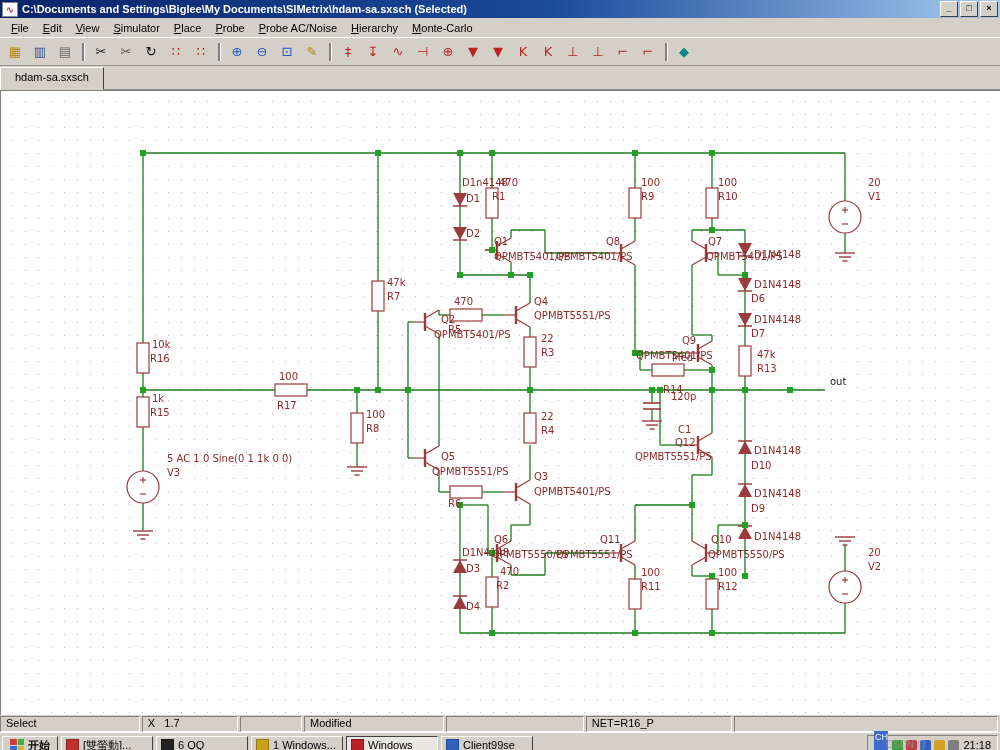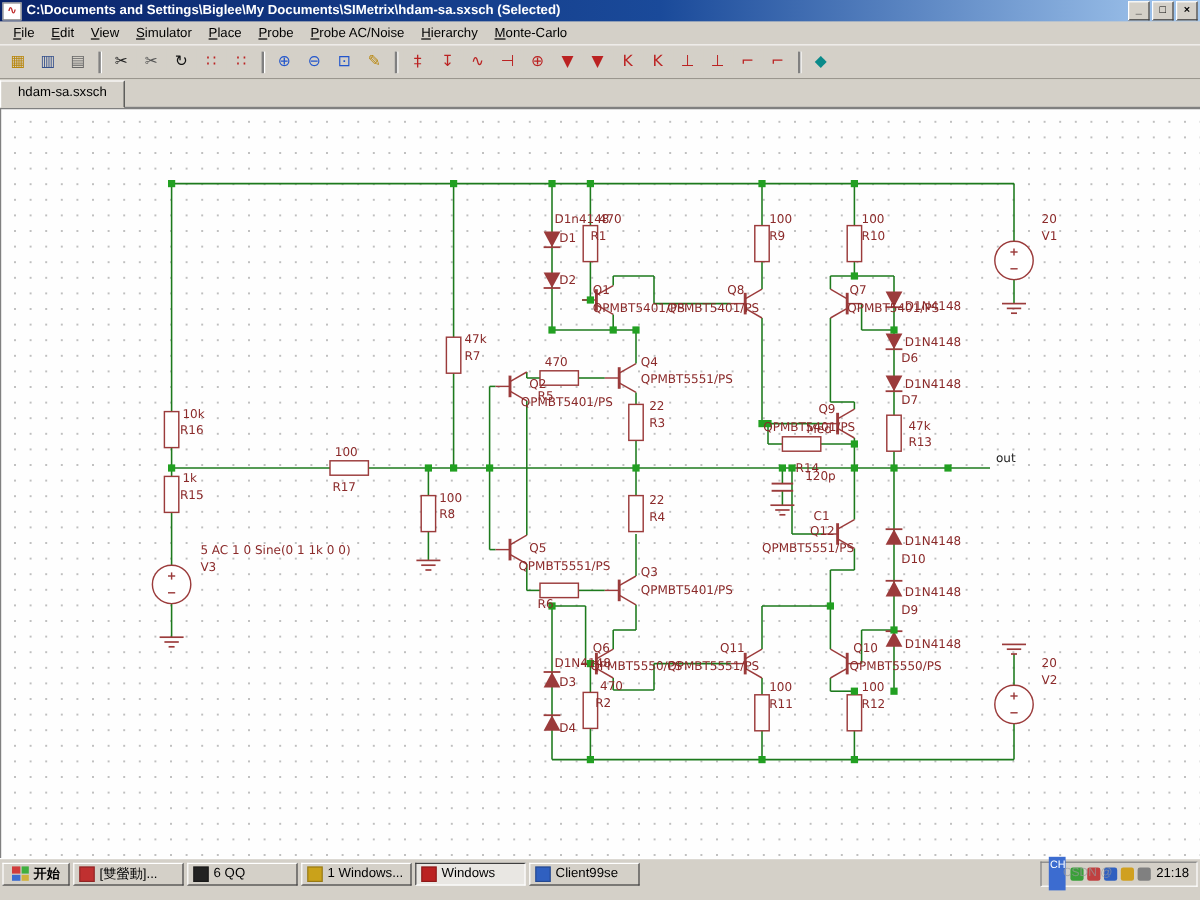--- a/index.html
+++ b/index.html
@@ -496,20 +496,29 @@
         <text x="462" y="551" fill="#8b2a2a" font-size="10px" font-family="DejaVu Sans, sans-serif">D1N4148</text>
         <text x="466" y="567" fill="#8b2a2a" font-size="10px" font-family="DejaVu Sans, sans-serif">D3</text>
         <text x="500" y="570" fill="#8b2a2a" font-size="10px" font-family="DejaVu Sans, sans-serif">470</text>
         <text x="496" y="584" fill="#8b2a2a" font-size="10px" font-family="DejaVu Sans, sans-serif">R2</text>
         <text x="466" y="605" fill="#8b2a2a" font-size="10px" font-family="DejaVu Sans, sans-serif">D4</text>
         <text x="868" y="551" fill="#8b2a2a" font-size="10px" font-family="DejaVu Sans, sans-serif">20</text>
         <text x="868" y="565" fill="#8b2a2a" font-size="10px" font-family="DejaVu Sans, sans-serif">V2</text>
       </svg>
   </div>
 
+  <div class="statusbar">
+      <span class="spanel" style="width: 140px;">Select</span>
+      <span class="spanel" style="width: 92px;">X   1.7</span>
+      <span class="spanel" style="width: 55px;"></span>
+      <span class="spanel" style="width: 140px;">Modified</span>
+      <span class="spanel" style="width: 138px;"></span>
+      <span class="spanel" style="width: 147px;">NET=R16_P</span>
+      <span class="spanel" style="width: 276px;"></span>
+    </div>
 
   <div class="taskbar">
     <div class="startbtn">
       <span class="flag" id="flag">
           <div style="background: rgb(208, 60, 60);"></div>
           <div style="background: rgb(63, 175, 63);"></div>
           <div style="background: rgb(60, 108, 208);"></div>
           <div style="background: rgb(208, 177, 60);"></div>
         </span>
       <span>开始</span>

